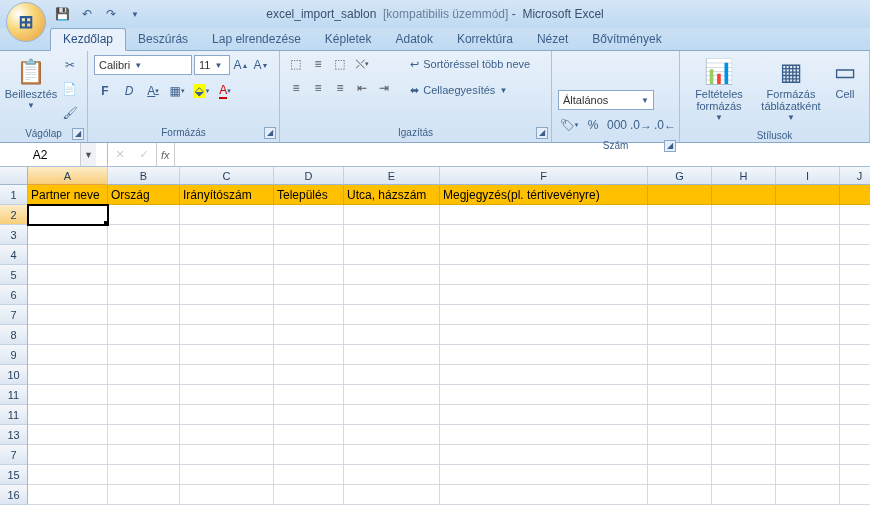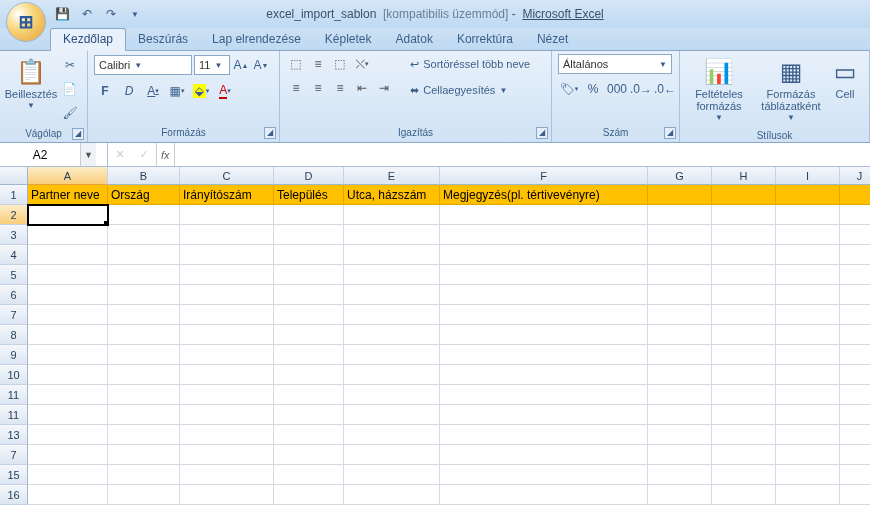--- a/index.html
+++ b/index.html
@@ -7,21 +7,21 @@
 
 
 .titlebar { height: 28px; background: linear-gradient(#d6e6f7,#bedaf3); display: flex; align-items: center; position: relative; }
 .office-btn { width: 40px; height: 40px; border-radius: 50%; background: radial-gradient(circle at 30% 30%,#fff,#f8d77a 40%,#e79c3c); border: 1px solid #9bb7d6; position: absolute; left: 6px; top: 2px; z-index: 10; display:flex;align-items:center;justify-content:center;}
 .office-btn span{font-size:18px;color:#2a5a9a;font-weight:bold;}
 .qat { margin-left: 54px; display: flex; gap: 6px; align-items: center; height: 100%; }
 .qat-btn { width: 18px; height: 18px; display: flex; align-items: center; justify-content: center; color: #3b5f8a; font-size: 12px; border-radius:2px;}
 .title-text { position: absolute; left: 50%; transform: translateX(-50%); color: #3b506b; font-size: 12px; white-space: nowrap;}
 .title-text .fn{color:#3b506b;}
 .title-text .mode{color:#6a7f99;}
-.title-text .app{color:#3b506b;text-decoration:underline;}
+.title-text .app{color:#3b506b;}
 
 
 .tabstrip { height: 23px; background: linear-gradient(#cde0f3,#bedaf3); display: flex; align-items: flex-end; padding-left: 50px; border-bottom: 1px solid #8ba8c9; position:relative;}
 .tab { padding: 3px 12px 4px; color: #3b5f8a; font-size: 12px; cursor: pointer; }
 .tab.active { background: #e8f1fb; border: 1px solid #8ba8c9; border-bottom: 1px solid #e8f1fb; border-radius: 3px 3px 0 0; position: relative; top: 1px; color:#2b4f7e;}
 
 
 .ribbon { height: 92px; background: linear-gradient(#e8f1fb,#d0e2f4); border-bottom: 1px solid #8ba8c9; display: flex; }
 .group { border-right: 1px solid #aac2dd; display: flex; flex-direction: column; height: 100%; position:relative;}
 .group-body { flex: 1; display: flex; align-items: flex-start; padding: 3px 6px; gap: 3px; }
@@ -88,20 +88,21 @@
 </div>
 
 <div class="tabstrip" id="tabstrip">
     <div class="tab active">Kezdőlap</div>
     <div class="tab">Beszúrás</div>
     <div class="tab">Lap elrendezése</div>
     <div class="tab">Képletek</div>
     <div class="tab">Adatok</div>
     <div class="tab">Korrektúra</div>
     <div class="tab">Nézet</div>
+    <div class="tab">Bővítmények</div>
   </div>
 
 <div class="ribbon">
 
   <div class="group">
     <div class="group-body">
       <div class="bigbtn">
         <div class="ico">📋</div>
         <span>Beillesztés</span>
         <span style="font-size:8px;">▼</span>
@@ -178,21 +179,21 @@
             <span>Cellaegyesítés</span>
             <span class="arr">▼</span>
           </div>
       </div>
     </div>
     <div class="group-label"><span>Igazítás</span><span class="dlg">◢</span></div>
   </div>
 
   <div class="group" style="width:128px;">
     <div class="group-body" style="flex-direction:column;gap:4px;align-items:flex-start;">
-      <div class="combo" style="width:114px;">
+      <div class="combo" style="width:96px;margin-top:36px;">
           <span>Általános</span>
           <span class="arr" style="margin-left:auto;">▼</span>
         </div>
       <div class="row">
         <div class="smallbtn">🏷<span style="font-size:7px;">▾</span></div>
         <div class="smallbtn">%</div>
         <div class="smallbtn">000</div>
         <div class="smallbtn">.0→</div>
         <div class="smallbtn">.0←</div>
       </div>

